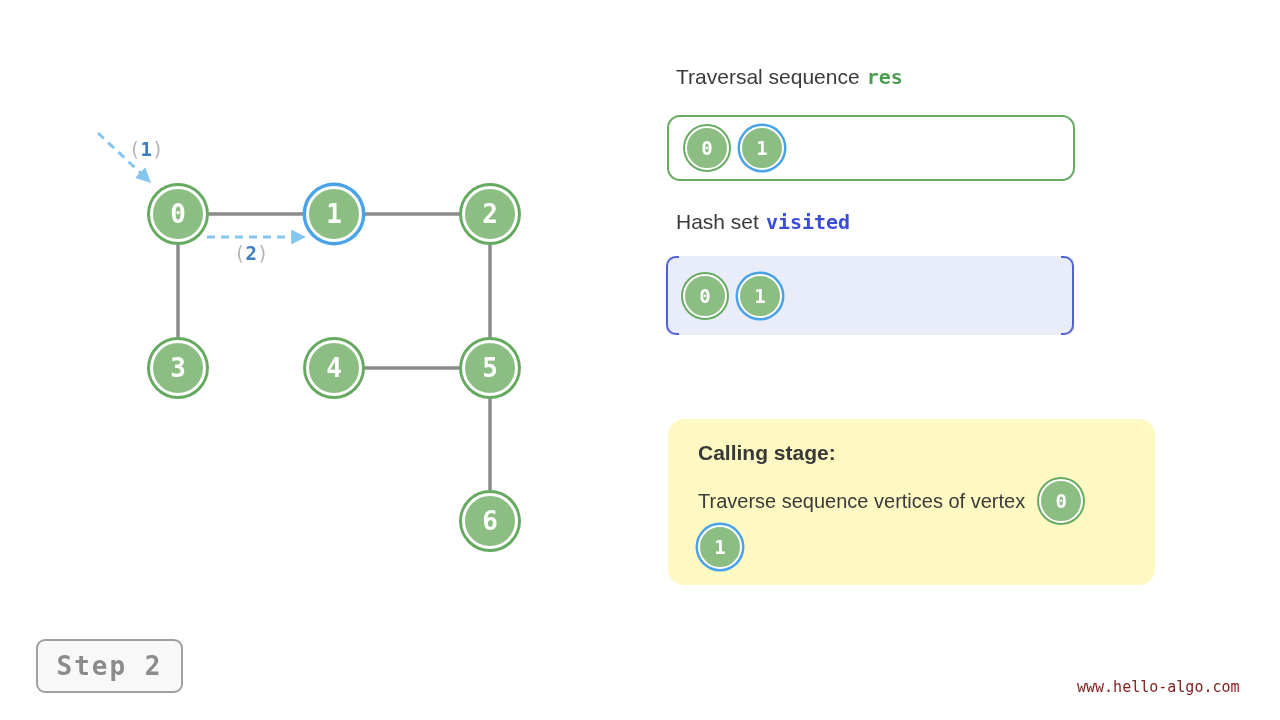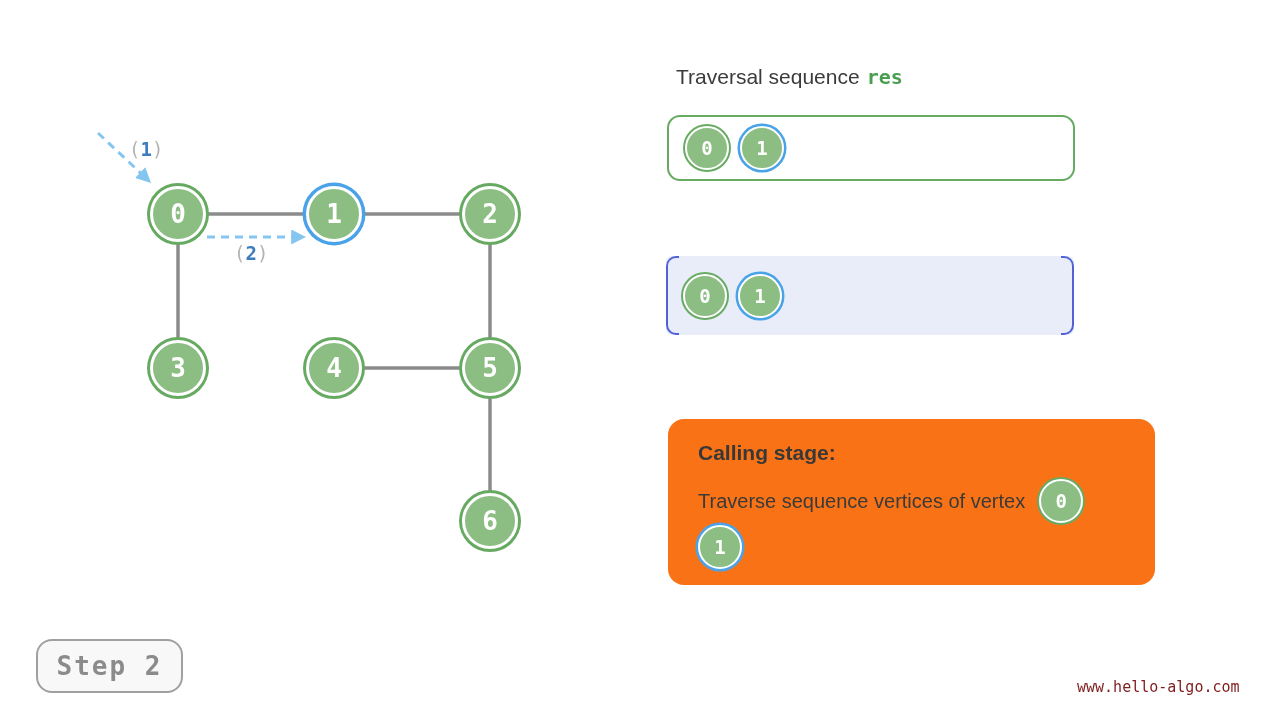--- a/index.html
+++ b/index.html
@@ -63,34 +63,34 @@
     background:#8cbe84; border:2.5px solid #ffffff;
     box-shadow:0 0 0 2px #67ab62; flex:none;
     display:flex; align-items:center; justify-content:center;
     color:#ffffff; font-family:"DejaVu Sans Mono", monospace;
     font-size:19px; font-weight:bold;
   }
   .token.hl { box-shadow:0 0 0 2.5px #4aa3e8; }
 
   .calling-box {
     position:absolute; left:668px; top:419px; width:487px; height:166px;
-    box-sizing:border-box; background:#f97316; border-radius:16px;
+    box-sizing:border-box; background:#fef9c3; border-radius:16px;
     padding:22px 0 0 30px; display:flex; flex-direction:column;
   }
   .calling-heading { font-size:21px; font-weight:bold; color:#383838; margin-bottom:13px; }
   .calling-line {
     display:flex; align-items:center; gap:14px; height:46px;
     font-size:20px; color:#3a3a3a;
   }
 
   
   .step-badge {
     position:absolute; left:36px; top:639px; width:147px; height:54px;
     box-sizing:border-box; background:#f8f8f8; border:2px solid #a0a0a0;
-    border-radius:16px; display:flex; align-items:center; justify-content:center;
+    border-radius:9px; display:flex; align-items:center; justify-content:center;
     color:#8b8b8b; font-family:"DejaVu Sans Mono", monospace;
     font-size:26px; font-weight:bold; letter-spacing:2px;
   }
   .watermark {
     position:absolute; left:1077px; top:678px; color:#7f1d1d;
     font-family:"DejaVu Sans Mono", monospace; font-size:15px; white-space:nowrap;
   }
 </style>
 </head>
 <body>
@@ -127,20 +127,21 @@
   <div class="vertex v4">4</div>
   <div class="vertex v5">5</div>
   <div class="vertex v6">6</div>
 
   <div class="panel-title t-res"><span>Traversal sequence</span><span class="code code-green">res</span></div>
   <div class="res-box">
     <div class="token">0</div>
     <div class="token hl">1</div>
   </div>
 
+  <div class="panel-title t-visited"><span>Hash set</span><span class="code code-blue">visited</span></div>
   <div class="visited-box">
     <div class="bracket bl"></div>
     <div class="bracket br"></div>
     <div class="token">0</div>
     <div class="token hl">1</div>
   </div>
 
   <div class="calling-box">
     <div class="calling-heading">Calling stage:</div>
     <div class="calling-line">

